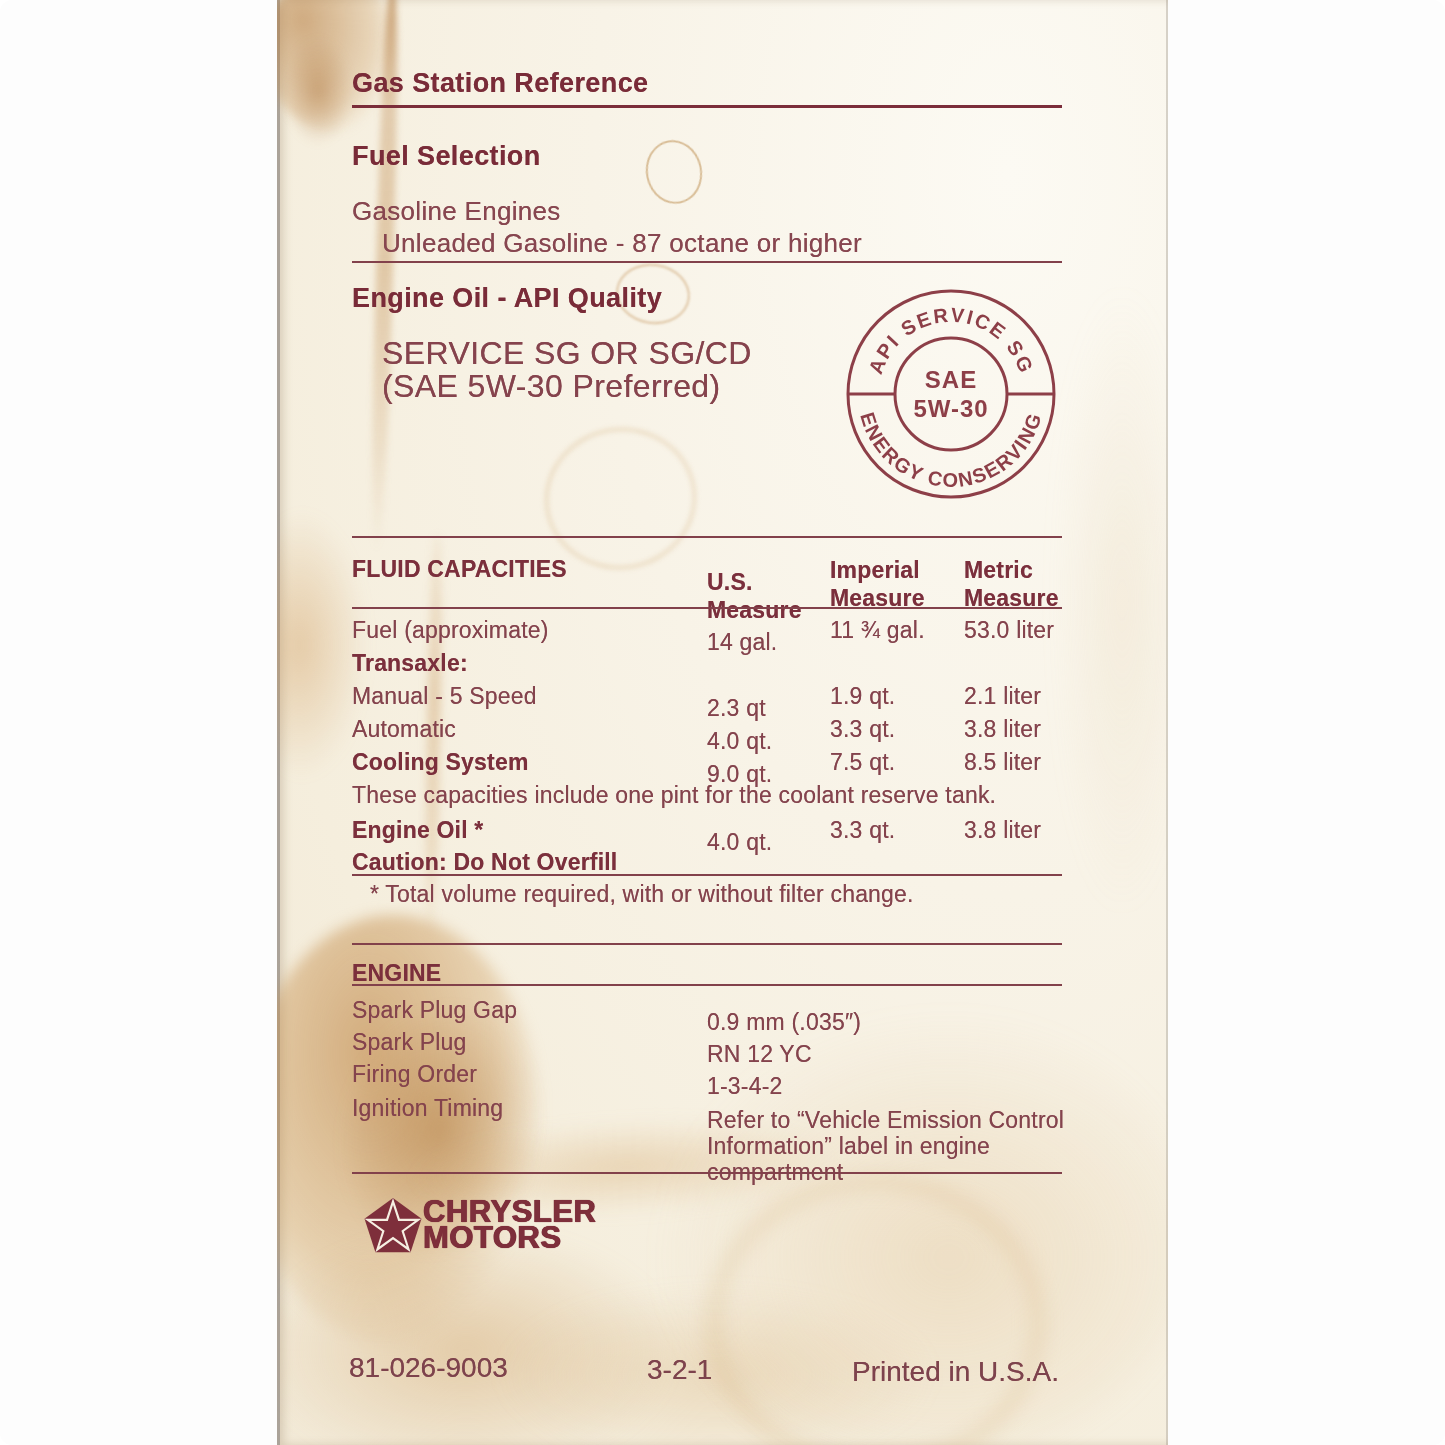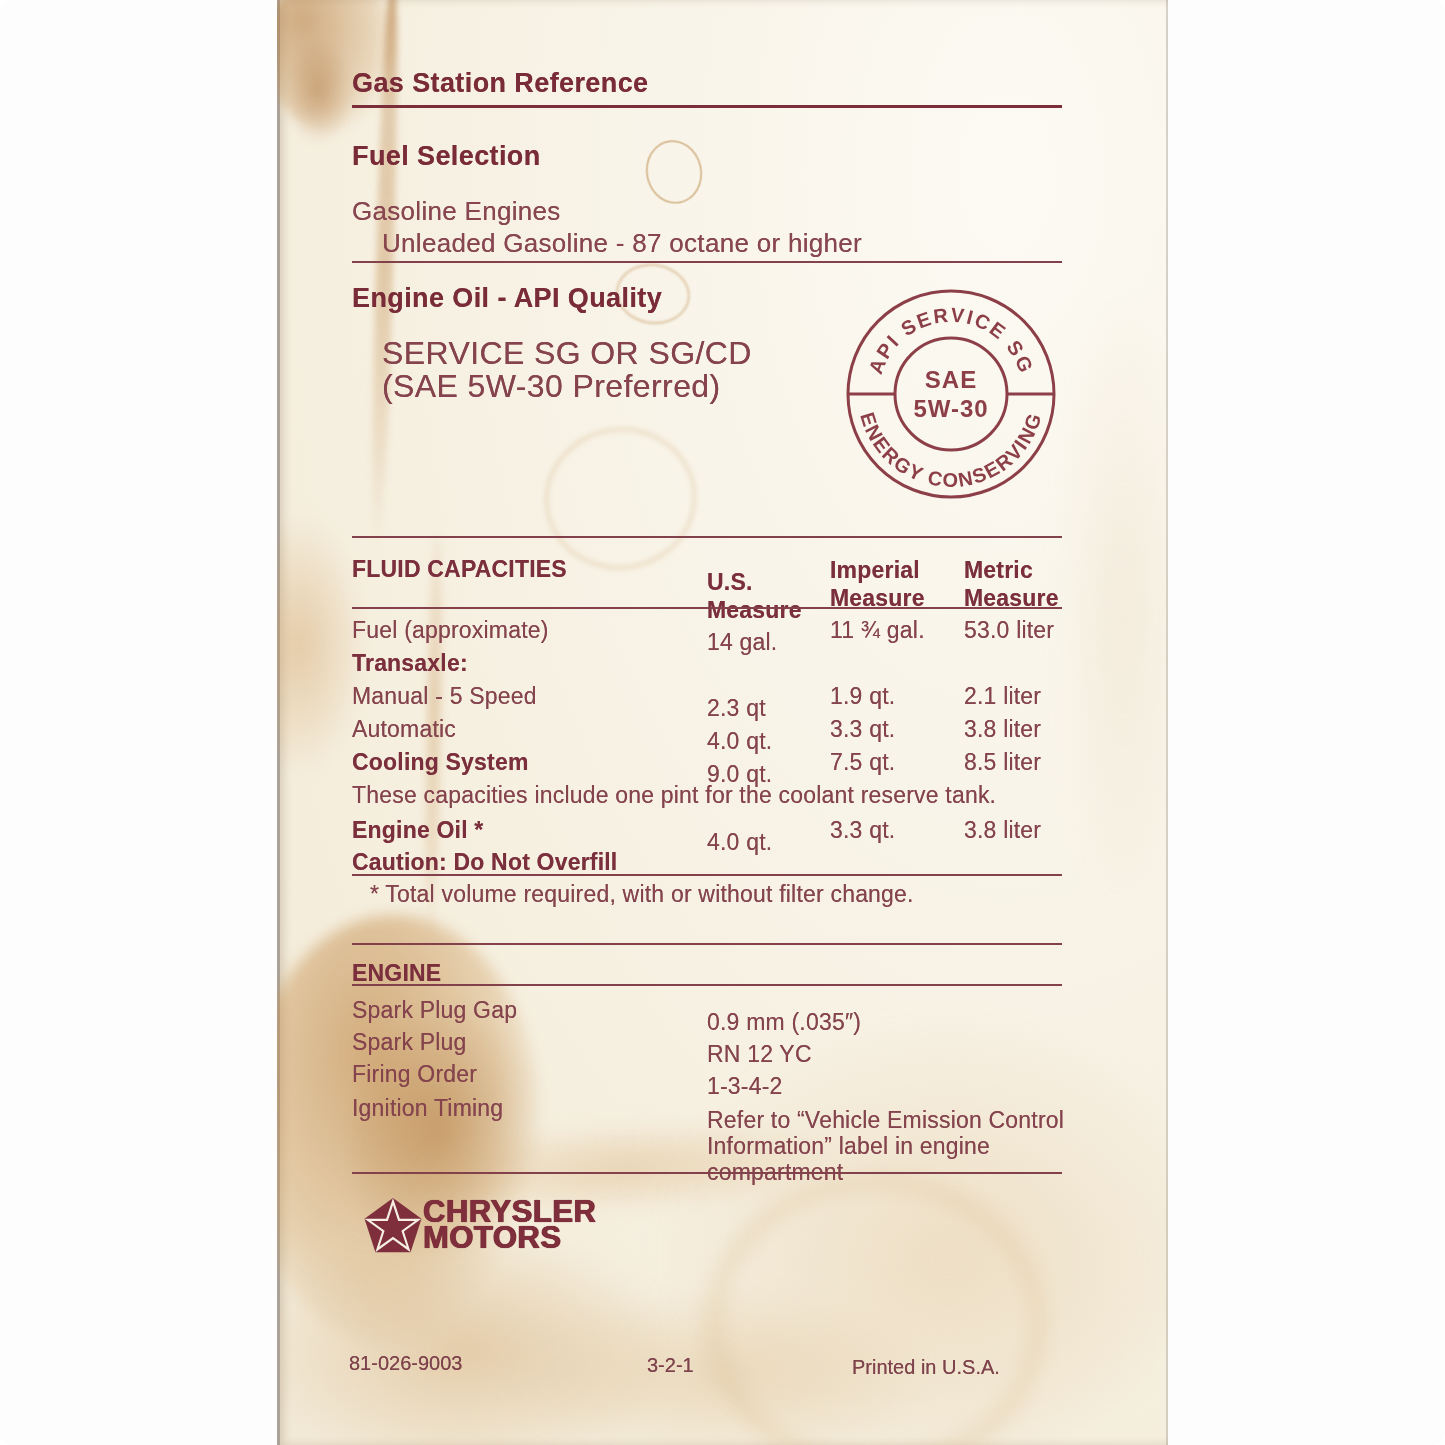--- a/index.html
+++ b/index.html
@@ -60,21 +60,21 @@
   .body1{font-size:26px;font-weight:normal;color:#874650;letter-spacing:.3px;}
   .body2{font-size:32px;font-weight:normal;color:#85434d;letter-spacing:.4px;}
   .rule{position:absolute;left:75px;width:710px;background:#82414b;height:2px;}
   .rule.thick{height:3px;background:#7b2d3a;}
   .tbl{font-size:23px;color:#84434d;letter-spacing:.2px;text-shadow:0 0 .5px rgba(132,67,77,.7);}
   .tbl b,.tblb{font-weight:bold;color:#7b2f3c;}
   .row{position:absolute;left:75px;width:712px;}
   .cell{position:absolute;top:0;white-space:nowrap;}
   .c1{left:355px;margin-top:12px;} .c2{left:478px;} .c3{left:612px;}
   .colhead{line-height:28px;font-weight:bold;color:#7b2f3c;}
-  .footer{font-size:20px;color:#7d434d;}
+  .footer{font-size:28px;color:#7d434d;}
   
   .wordmark{font-weight:bold;font-size:31px;line-height:26px;letter-spacing:.5px;color:#7e2f3b;
     text-shadow:0 0 1px #7e2f3b, .6px 0 0 #7e2f3b, -.6px 0 0 #7e2f3b;}
 </style>
 </head>
 <body>
 
 <div id="scan">
   <div id="paper">
 

